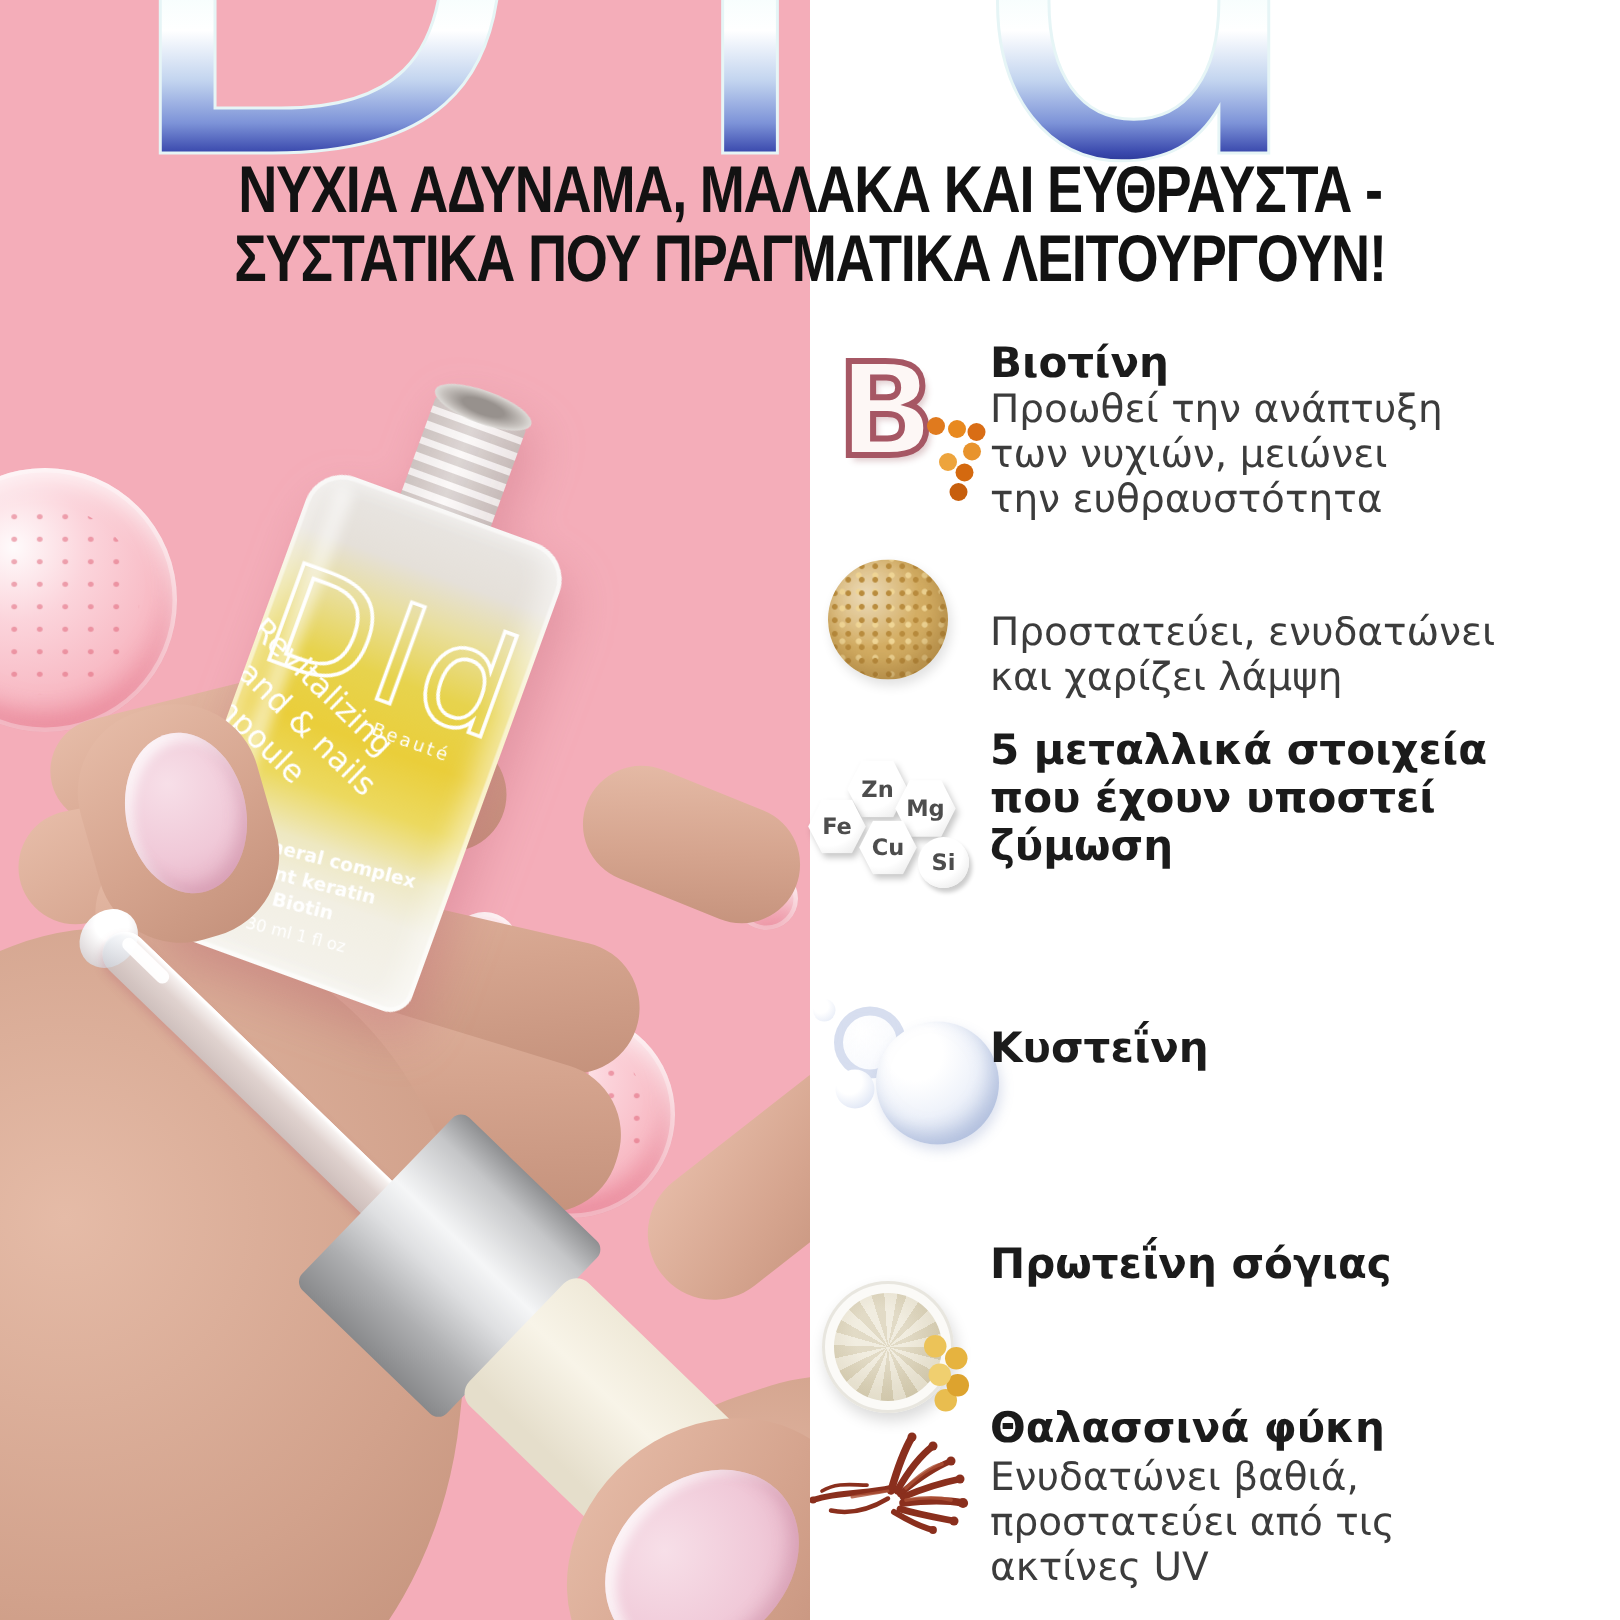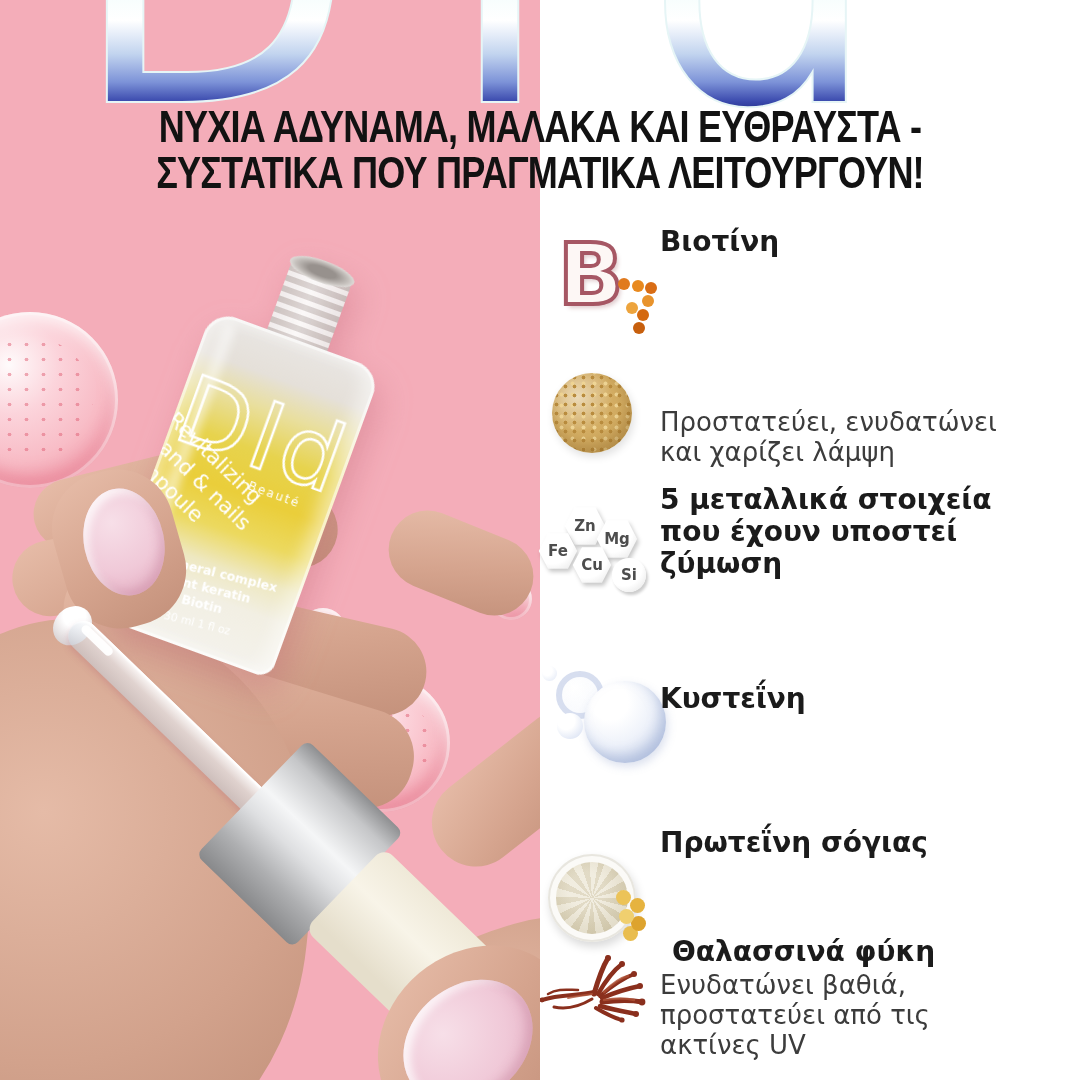--- a/index.html
+++ b/index.html
@@ -190,20 +190,23 @@
 ΣΥΣΤΑΤΙΚΑ ΠΟΥ ΠΡΑΓΜΑΤΙΚΑ ΛΕΙΤΟΥΡΓΟΥΝ!</h1>
 
   <div>
 
     <section class="item" style="top:220px;height:146px;">
       <div class="icon" style="left:14px;top:12px;width:104px;height:96px;">
         <span class="b-letter">B</span>
         <span class="seven-dots"></span>
       </div>
       <h2 style="top:6px;">Βιοτίνη</h2>
+      <p style="top:38px;">Προωθεί την ανάπτυξη
+των νυχιών, μειώνει
+την ευθραυστότητα</p>
     </section>
 
     <section class="item" style="top:366px;height:112px;">
       <div class="icon grains" style="left:12px;top:7px;width:80px;height:80px;"></div>
       <p style="top:41px;">Προστατεύει, ενυδατώνει
 και χαρίζει λάμψη</p>
     </section>
 
     <section class="item" style="top:478px;height:200px;">
       <div class="icon" style="left:0;top:24px;width:112px;height:88px;">
@@ -269,20 +272,20 @@
               <circle cx="84" cy="14" r="3"></circle>
               <circle cx="96" cy="24" r="3"></circle>
             <circle cx="102" cy="36" r="3"></circle>
               <circle cx="104" cy="52" r="3.4"></circle>
               <circle cx="98" cy="64" r="3"></circle>
             <circle cx="84" cy="70" r="2.6"></circle>
               <circle cx="4" cy="50" r="2.4"></circle>
           </g>
         </svg>
       </div>
-      <h2 style="top:6px;margin-left:12px;">Θαλασσινά φύκη</h2>
+      <h2 style="top:6px;">Θαλασσινά φύκη</h2>
       <p style="top:40px;">Ενυδατώνει βαθιά,
 προστατεύει από τις
 ακτίνες UV</p>
     </section>
 
   </div>
 </div>
 
 </body></html>

